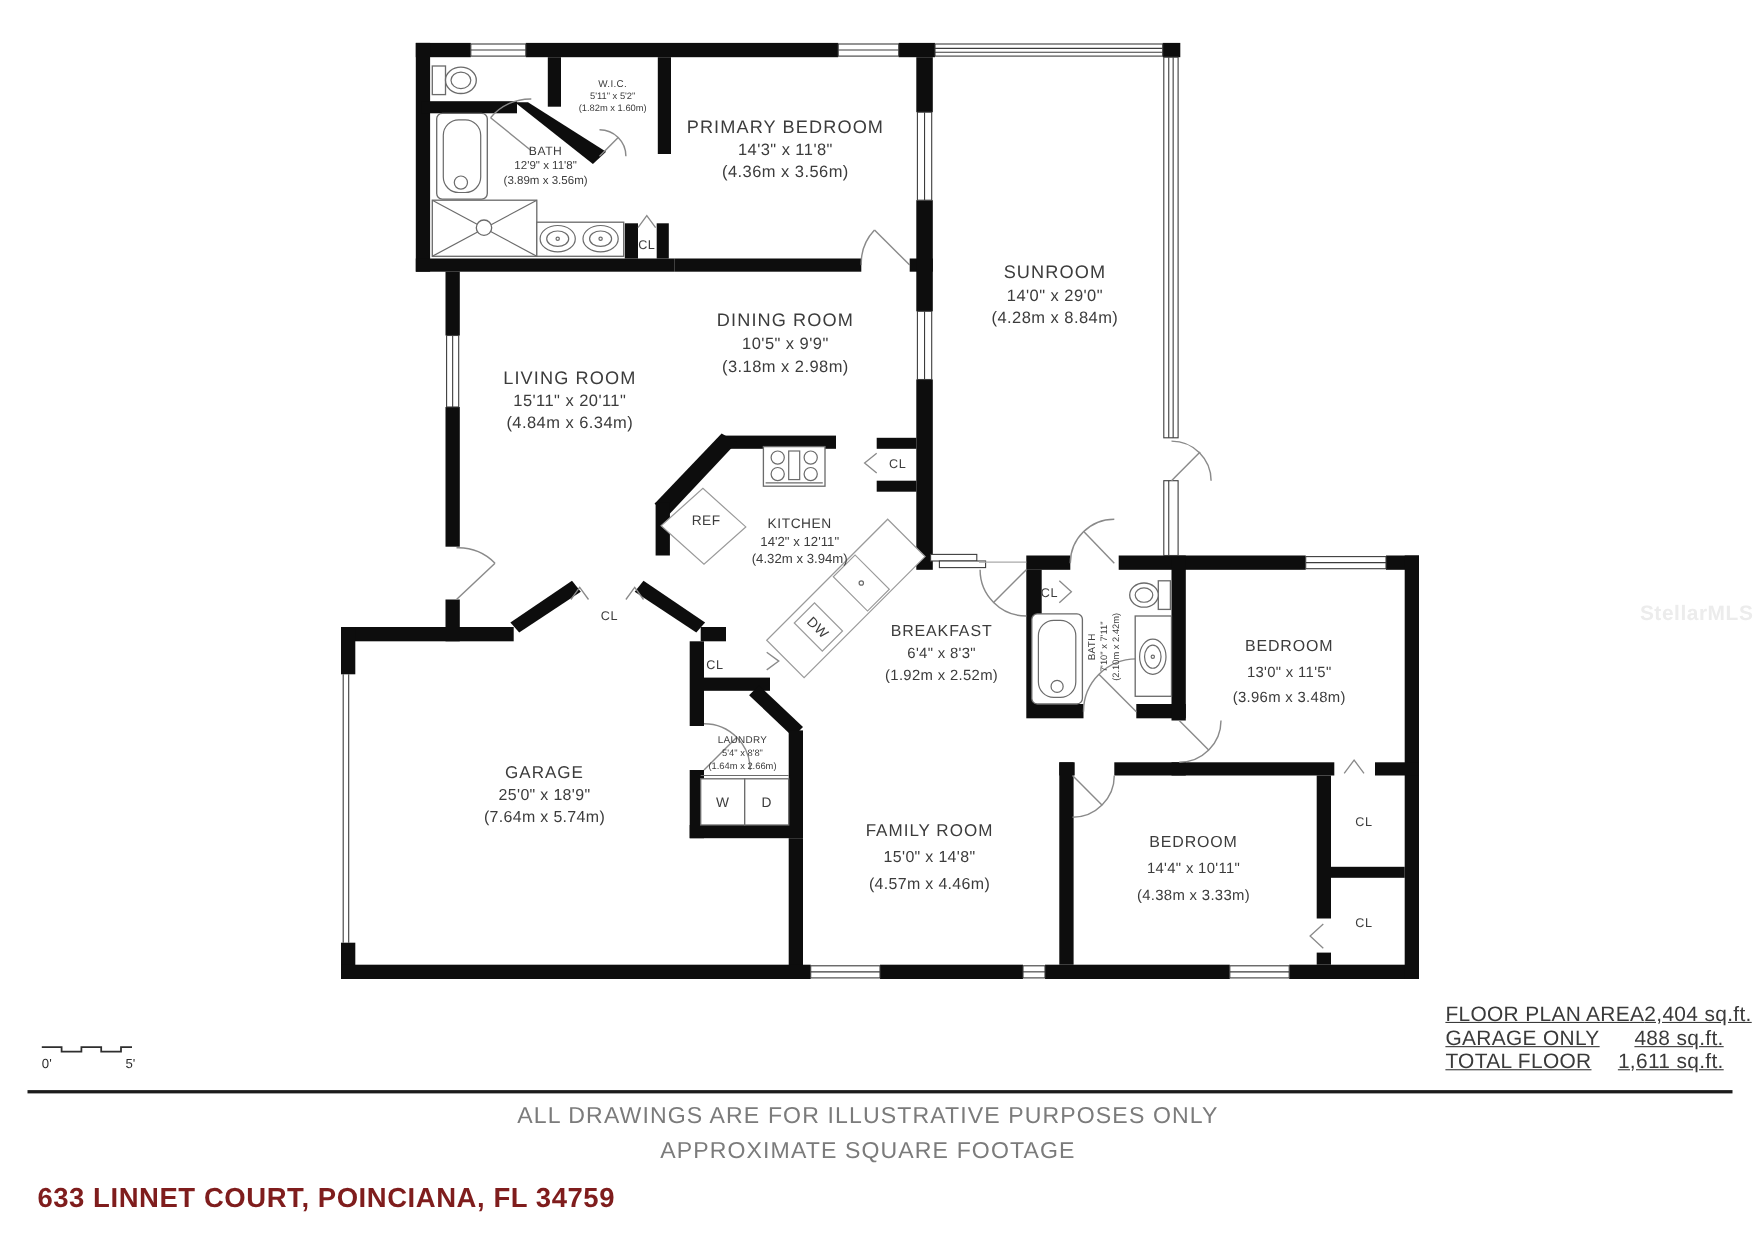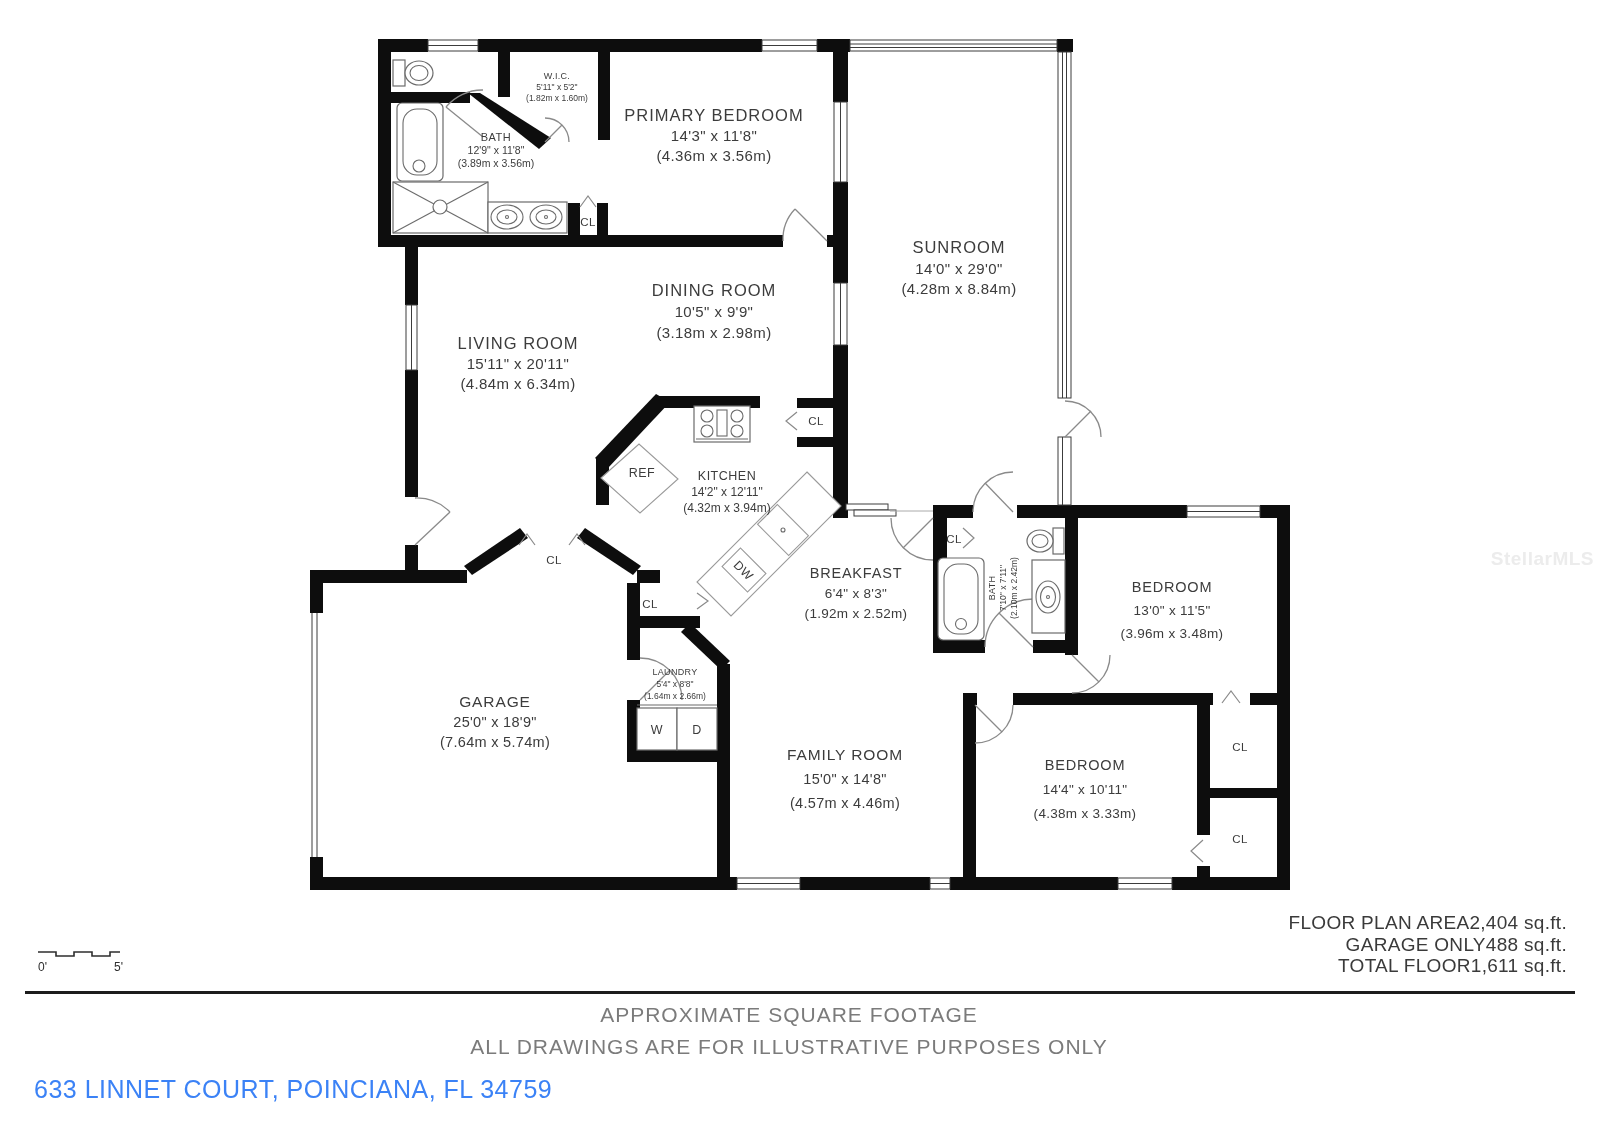--- a/index.html
+++ b/index.html
@@ -26,27 +26,27 @@
   .win{fill:#ffffff;stroke:#3c3c3c;stroke-width:1;}
   .winline{stroke:#3c3c3c;stroke-width:1;}
   .fixt{fill:#ffffff;stroke:#6b6b6b;stroke-width:1.2;}
   .fixl{stroke:#6b6b6b;stroke-width:1.1;fill:none;}
   .cnt{fill:#ffffff;stroke:#9a9a9a;stroke-width:1.1;}
   .openln{stroke:#aaaaaa;stroke-width:1;}
   .watermark{position:absolute;top:548px;right:6px;color:#ececec;font-size:19px;
              font-weight:bold;letter-spacing:.5px;}
   .area-table{position:absolute;top:912px;left:1314px;width:253px;color:#3a3a3a;
               font-size:19px;line-height:21.5px;letter-spacing:.3px;}
-  .area-row{display:flex;justify-content:flex-end;white-space:nowrap;}
+  .area-row{display:flex;justify-content:space-between;white-space:nowrap;text-decoration:underline;}
   .scalebar{position:absolute;left:34px;top:944px;width:100px;height:34px;}
   .rule{position:absolute;top:991px;left:25px;width:1550px;height:3px;background:#1c1c1c;}
   .disclaimer{position:absolute;top:999px;left:0;width:1578px;text-align:center;
               color:#7b7b7b;font-size:21px;letter-spacing:1px;line-height:31.5px;}
-  .address{position:absolute;left:34px;top:1075px;color:#3b82f6;font-size:25px;
-           letter-spacing:.5px;}
+  .address{position:absolute;left:34px;top:1075px;color:#7f1d1d;font-size:25px;
+           letter-spacing:.5px;font-weight:bold;}
 </style>
 </head>
 <body>
 
 <div class="page">
 
   <svg width="1600" height="900" viewBox="0 0 1600 900">
 
     <g class="walls">
 
@@ -433,20 +433,20 @@
     <path d="M 4 8 L 22 8 L 22 12 L 40 12 L 40 8 L 58 8 L 58 12 L 76 12 L 76 8 L 86 8" fill="none" stroke="#2e2e2e" stroke-width="1.6"></path>
     <text x="4" y="27" style="font-size:12px;fill:#2e2e2e;text-anchor:start;">0'</text>
     <text x="80" y="27" style="font-size:12px;fill:#2e2e2e;text-anchor:start;">5'</text>
   </svg>
 
   
   <div class="rule"></div>
 
   
   <div class="disclaimer">
+    <div>ALL DRAWINGS ARE FOR ILLUSTRATIVE PURPOSES ONLY</div>
     <div>APPROXIMATE SQUARE FOOTAGE</div>
-    <div>ALL DRAWINGS ARE FOR ILLUSTRATIVE PURPOSES ONLY</div>
   </div>
 
   
   <div class="address">633 LINNET COURT, POINCIANA, FL 34759</div>
 
 </div>
 
 </body></html>

